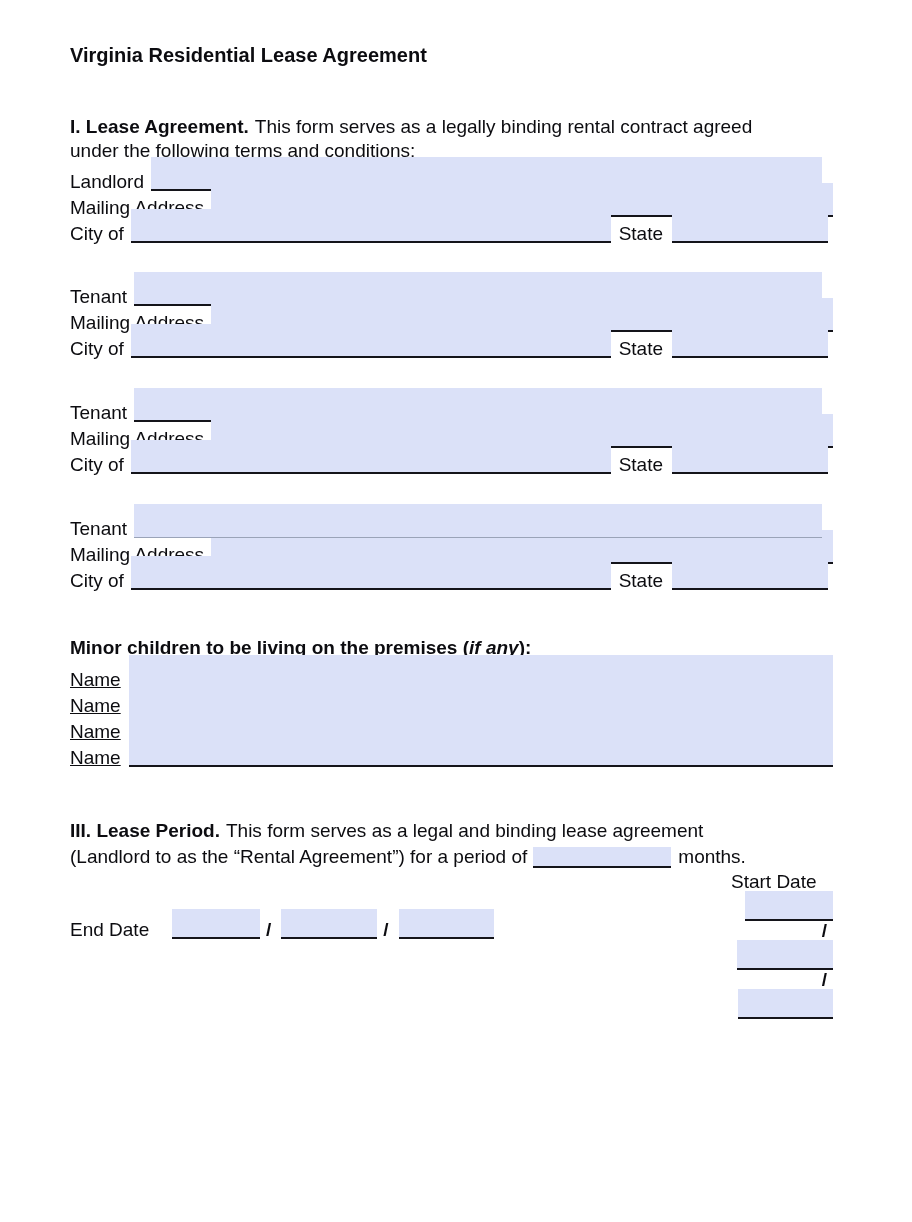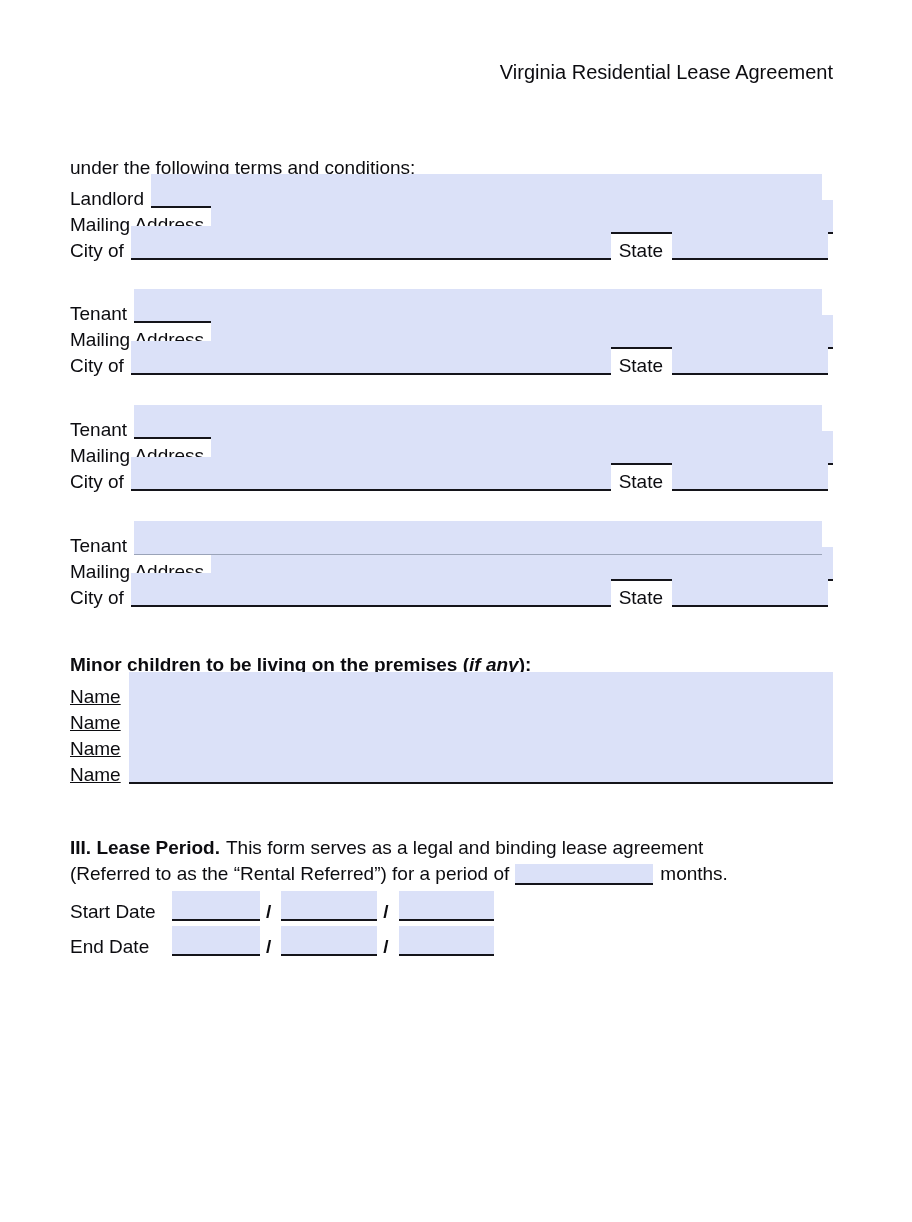--- a/index.html
+++ b/index.html
@@ -12,23 +12,23 @@
   html,body{background:#ffffff;}
   body{width:912px;height:1222px;overflow:hidden;}
   .page{
     width:912px;height:1222px;background:#ffffff;
     font-family:"Liberation Sans","DejaVu Sans",sans-serif;
     font-size:19px;color:var(--text-color);
     padding:0 79px 0 70px;
   }
   .nowrap{white-space:nowrap;}
   .title{
-    margin-top:61px;
-    text-align:right;
-    font-size:20px;font-weight:normal;line-height:22px;
+    margin-top:44px;
+    text-align:left;
+    font-size:20px;font-weight:bold;line-height:22px;
   }
   .para{line-height:24px;}
   .sec1{margin-top:49px;}
   .sec2{margin-top:47px;}
   .secb{font-weight:bold;margin-right:6px;}
   .lbl{flex:none;white-space:nowrap;line-height:19px;}
   .prow{display:flex;align-items:flex-end;height:26px;}
   .field{
     background:var(--field-fill);
     border-bottom:2px solid var(--line-color);
@@ -54,37 +54,37 @@
   .f-nameline{flex:1;margin-left:8px;}
   .sec3{margin-top:51px;line-height:26px;}
   .inline-field{
     display:inline-block;width:138px;height:21px;
     background:var(--field-fill);
     border-bottom:2px solid var(--line-color);
     vertical-align:-5px;margin:0 7px 0 6px;
   }
   .mdy{margin-top:9px;line-height:24px;font-style:italic;font-weight:bold;white-space:nowrap;}
   .date-row{display:flex;align-items:flex-end;height:32px;}
-  .dr1{margin-top:2px;}
+  .dr1{margin-top:2px;flex-direction:column;}
   .dr2{margin-top:3px;}
   .date-label{width:102px;}
   .f-date{height:30px;flex:none;}
   .f-d1{width:88px;}
   .f-d2{width:96px;margin-left:4px;}
   .f-d3{width:95px;margin-left:4px;}
   .slash{flex:none;font-weight:bold;line-height:19px;margin:0 6px;}
 </style>
 </head>
 <body>
 
 <div class="page">
 
   <div class="title">Virginia Residential Lease Agreement</div>
 
-  <p class="para sec1"><br><span class="nowrap">under the following terms and conditions:</span></p>
+  <p class="para sec1"><span class="nowrap"><b class="secb">I. Lease Agreement.</b><span>This form serves as a legally binding rental contract agreed</span></span><br><span class="nowrap">under the following terms and conditions:</span></p>
 
 
   <div class="block block-first">
     <div class="prow">
       <span class="lbl">Landlord</span>
       <div class="field f-name"></div>
     </div>
     <div class="prow">
       <span class="lbl">Mailing Address</span>
       <div class="field f-mail"></div>
@@ -162,21 +162,21 @@
     <div class="prow">
       <span class="lbl">Name</span>
       <div class="field f-nameline"></div>
     </div>
     <div class="prow">
       <span class="lbl">Name</span>
       <div class="field f-nameline"></div>
     </div>
   </div>
 
-  <p class="para sec3"><span class="nowrap"><b class="secb">III. Lease Period.</b><span>This form serves as a legal and binding lease agreement</span></span><br><span class="nowrap"><span>(Referred to as the “Rental Referred”) for a period of</span><span class="inline-field"></span><span>months.</span></span></p>
+  <p class="para sec3"><span class="nowrap"><b class="secb">III. Lease Period.</b><span>This form serves as a legal and binding lease agreement</span></span><br><span class="nowrap"><span>(Landlord to as the “Rental Agreement”) for a period of</span><span class="inline-field"></span><span>months.</span></span></p>
 
 
   <div class="date-row dr1">
     <span class="lbl date-label">Start Date</span>
     <div class="field f-date f-d1"></div>
     <span class="slash">/</span>
     <div class="field f-date f-d2"></div>
     <span class="slash">/</span>
     <div class="field f-date f-d3"></div>
   </div>

